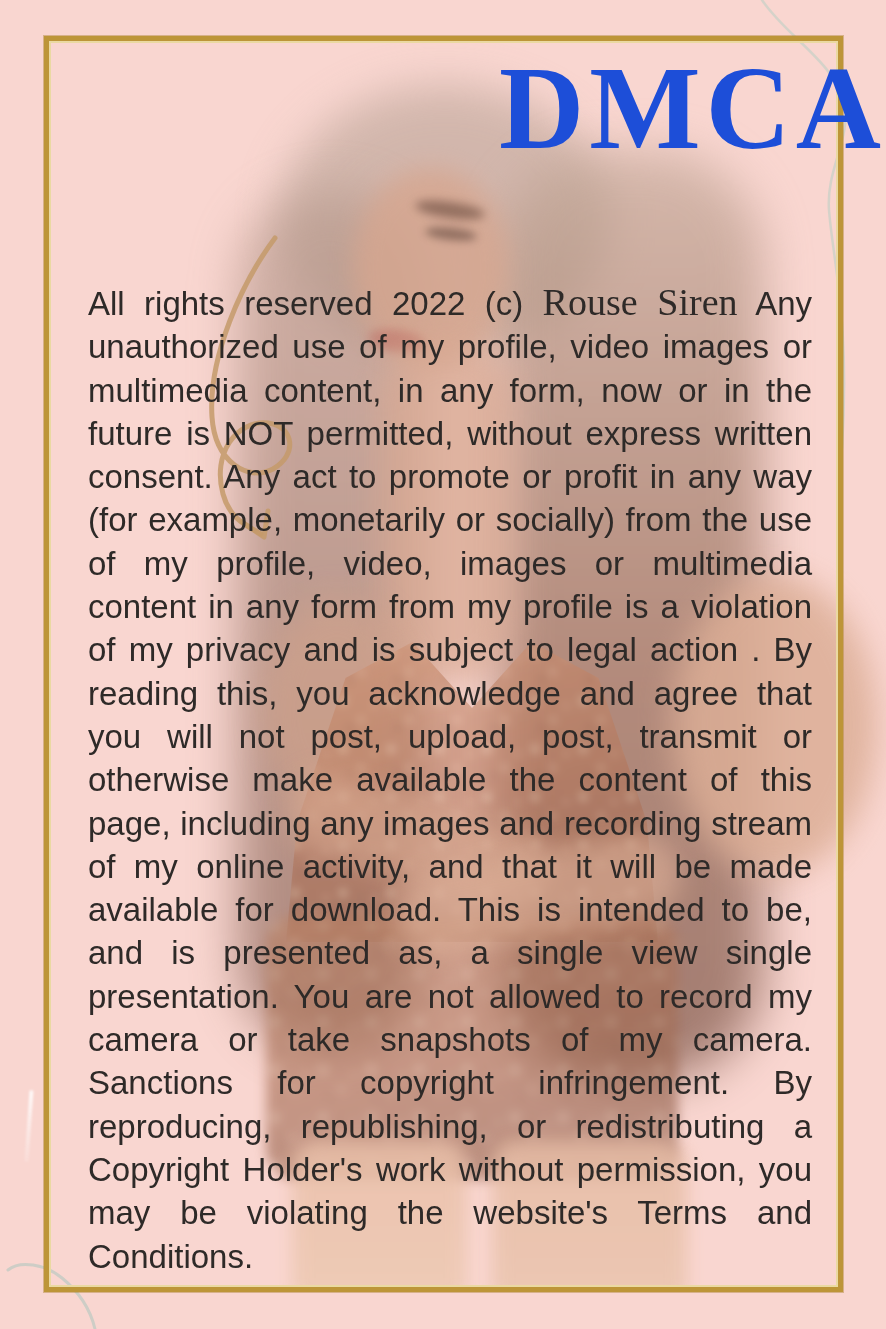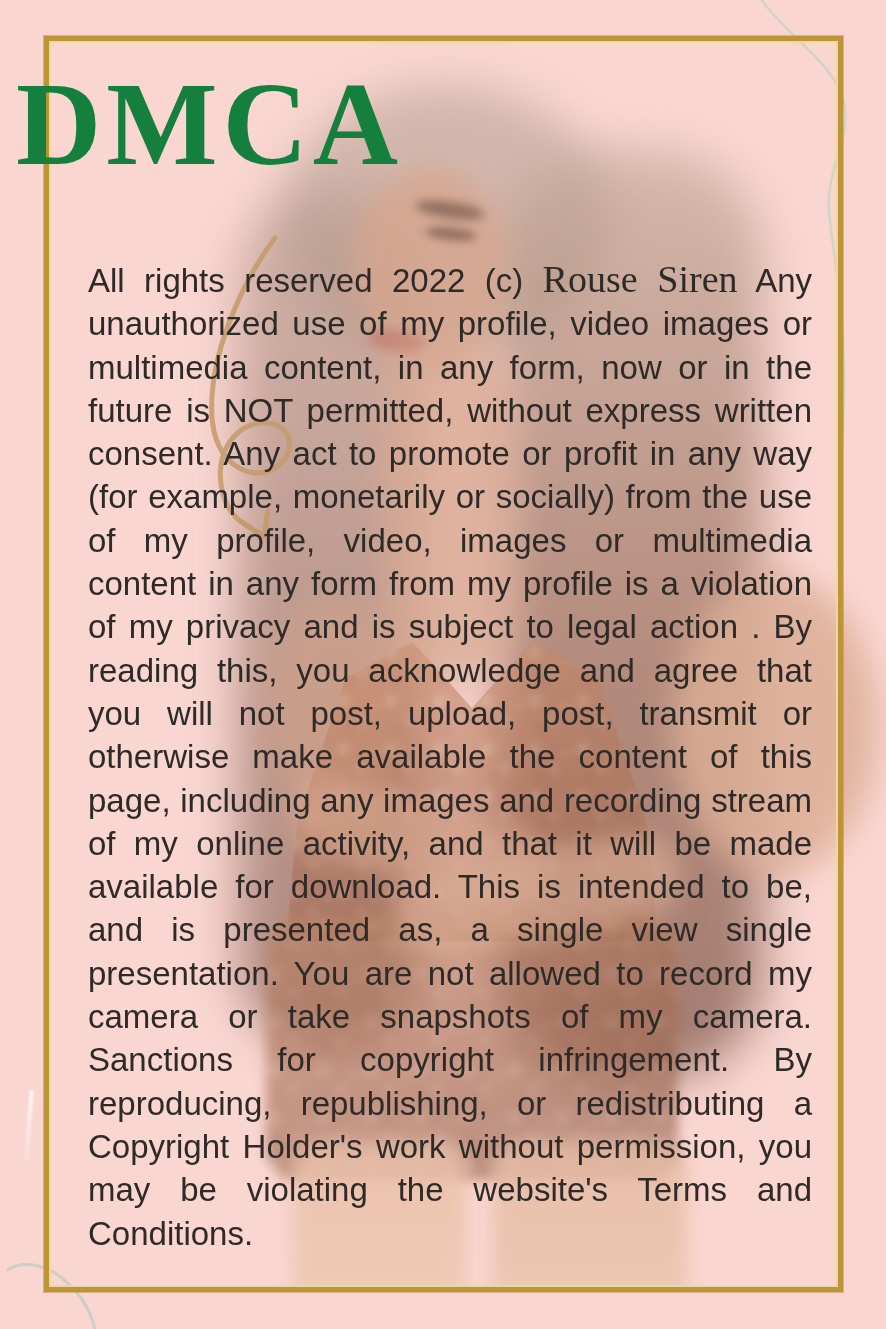--- a/index.html
+++ b/index.html
@@ -43,24 +43,24 @@
   .swirl{left:160px;top:232px;width:150px;height:320px;}
   .curve-tr{left:734px;top:0;width:152px;height:450px;}
   .arc-bl{left:0;top:1240px;width:120px;height:89px;}
   .scratch{position:absolute;left:27px;top:1090px;width:4px;height:72px;z-index:2;
     background:linear-gradient(rgba(255,255,255,.85),rgba(255,255,255,.15));
     transform:rotate(4deg);filter:blur(1px);border-radius:2px;}
   
   .frame{position:absolute;left:44px;top:36px;width:789px;height:1246px;z-index:3;
     border:5px solid #bd9538;box-shadow:inset 0 0 0 2px #ead9a2, 0 0 0 1px rgba(173,132,51,.45);}
   
-  .title{position:absolute;left:0;right:0;top:44px;margin:16px;z-index:4;
-    text-align:left;font-family:"Liberation Serif", serif;font-weight:700;
-    font-size:118px;line-height:1.1;letter-spacing:5px;color:#15803d;}
-  .notice{position:absolute;left:88px;top:259px;width:724px;z-index:4;margin:0;
+  .title{position:absolute;left:0;right:0;top:44px;margin:0;z-index:4;
+    text-align:right;font-family:"Liberation Serif", serif;font-weight:700;
+    font-size:118px;line-height:1.1;letter-spacing:5px;color:#1d4ed8;}
+  .notice{position:absolute;left:88px;top:282px;width:724px;z-index:4;margin:0;
     font-size:33px;line-height:43.3px;font-weight:300;color:#2e2a28;
     text-align:justify;}
   .owner{font-family:"Liberation Serif", serif;font-size:38px;line-height:1;}
 </style>
 </head>
 <body>
 
 <div class="page">
 
   <div class="photo" aria-hidden="true">

